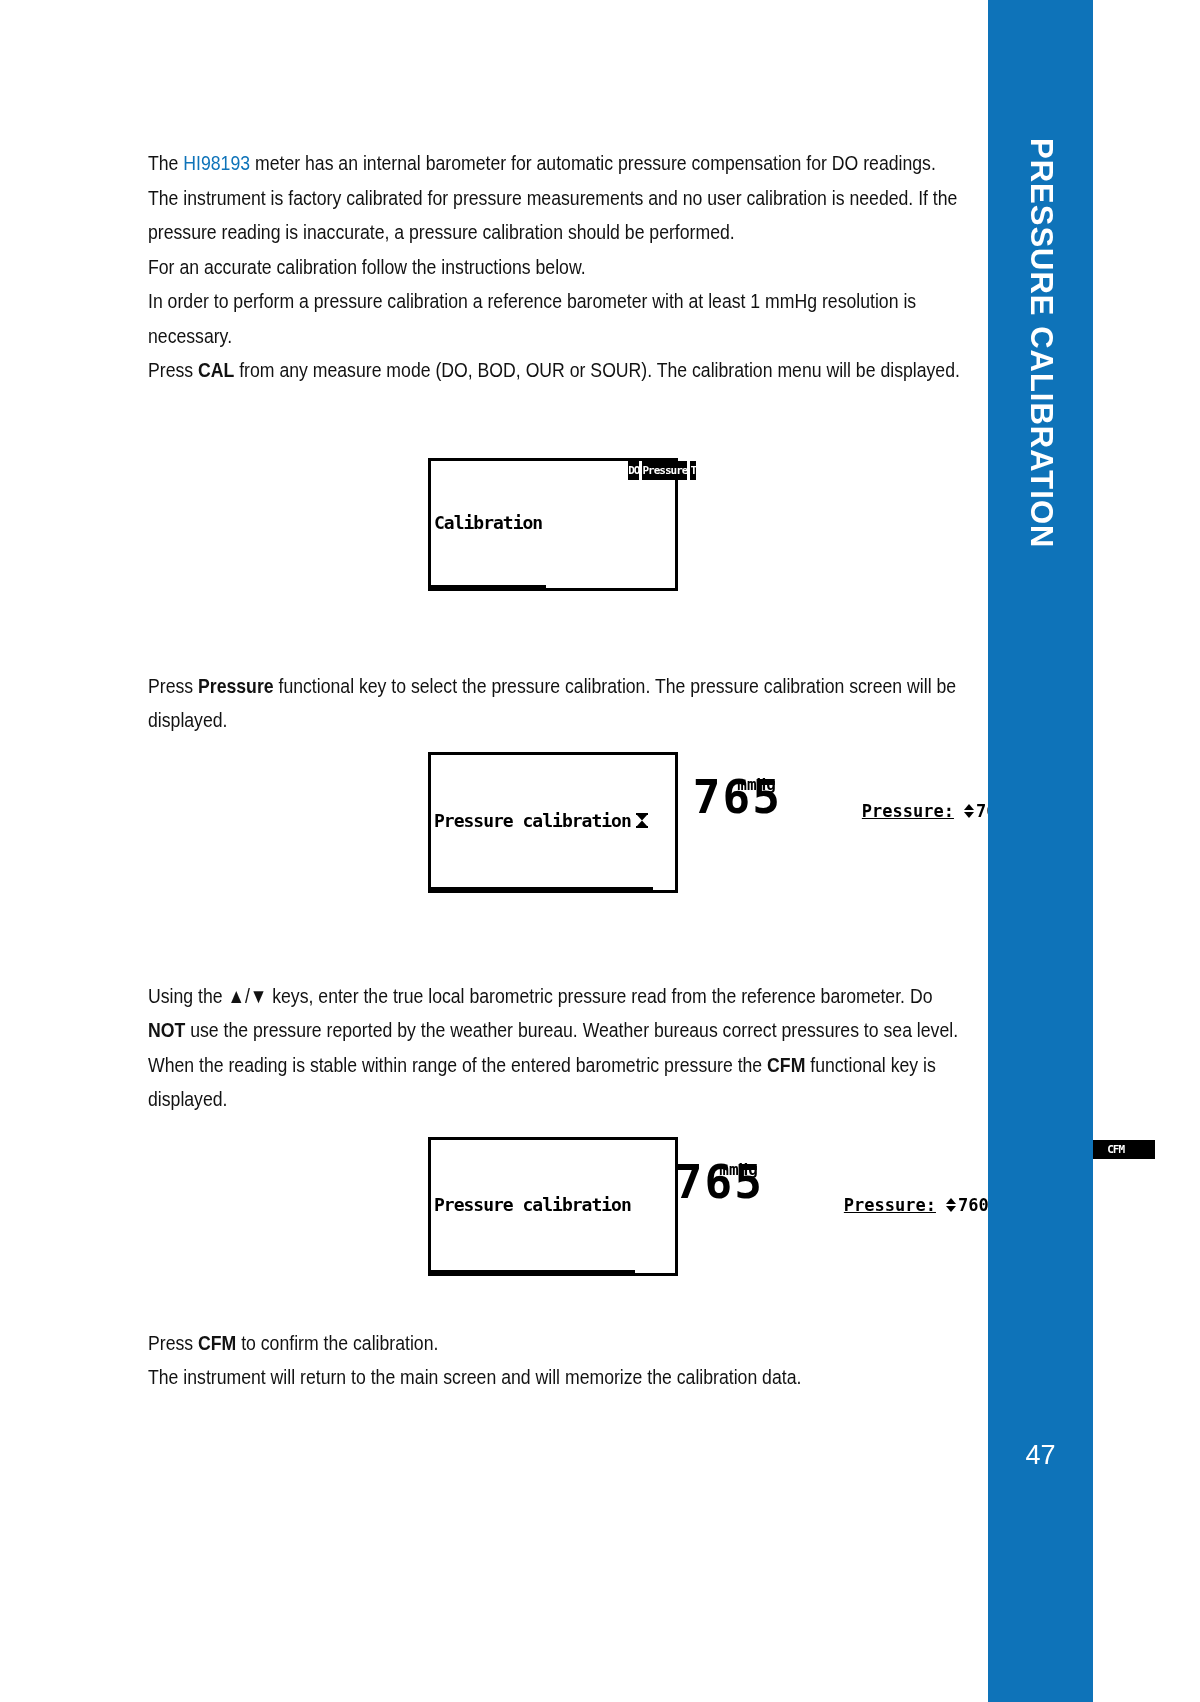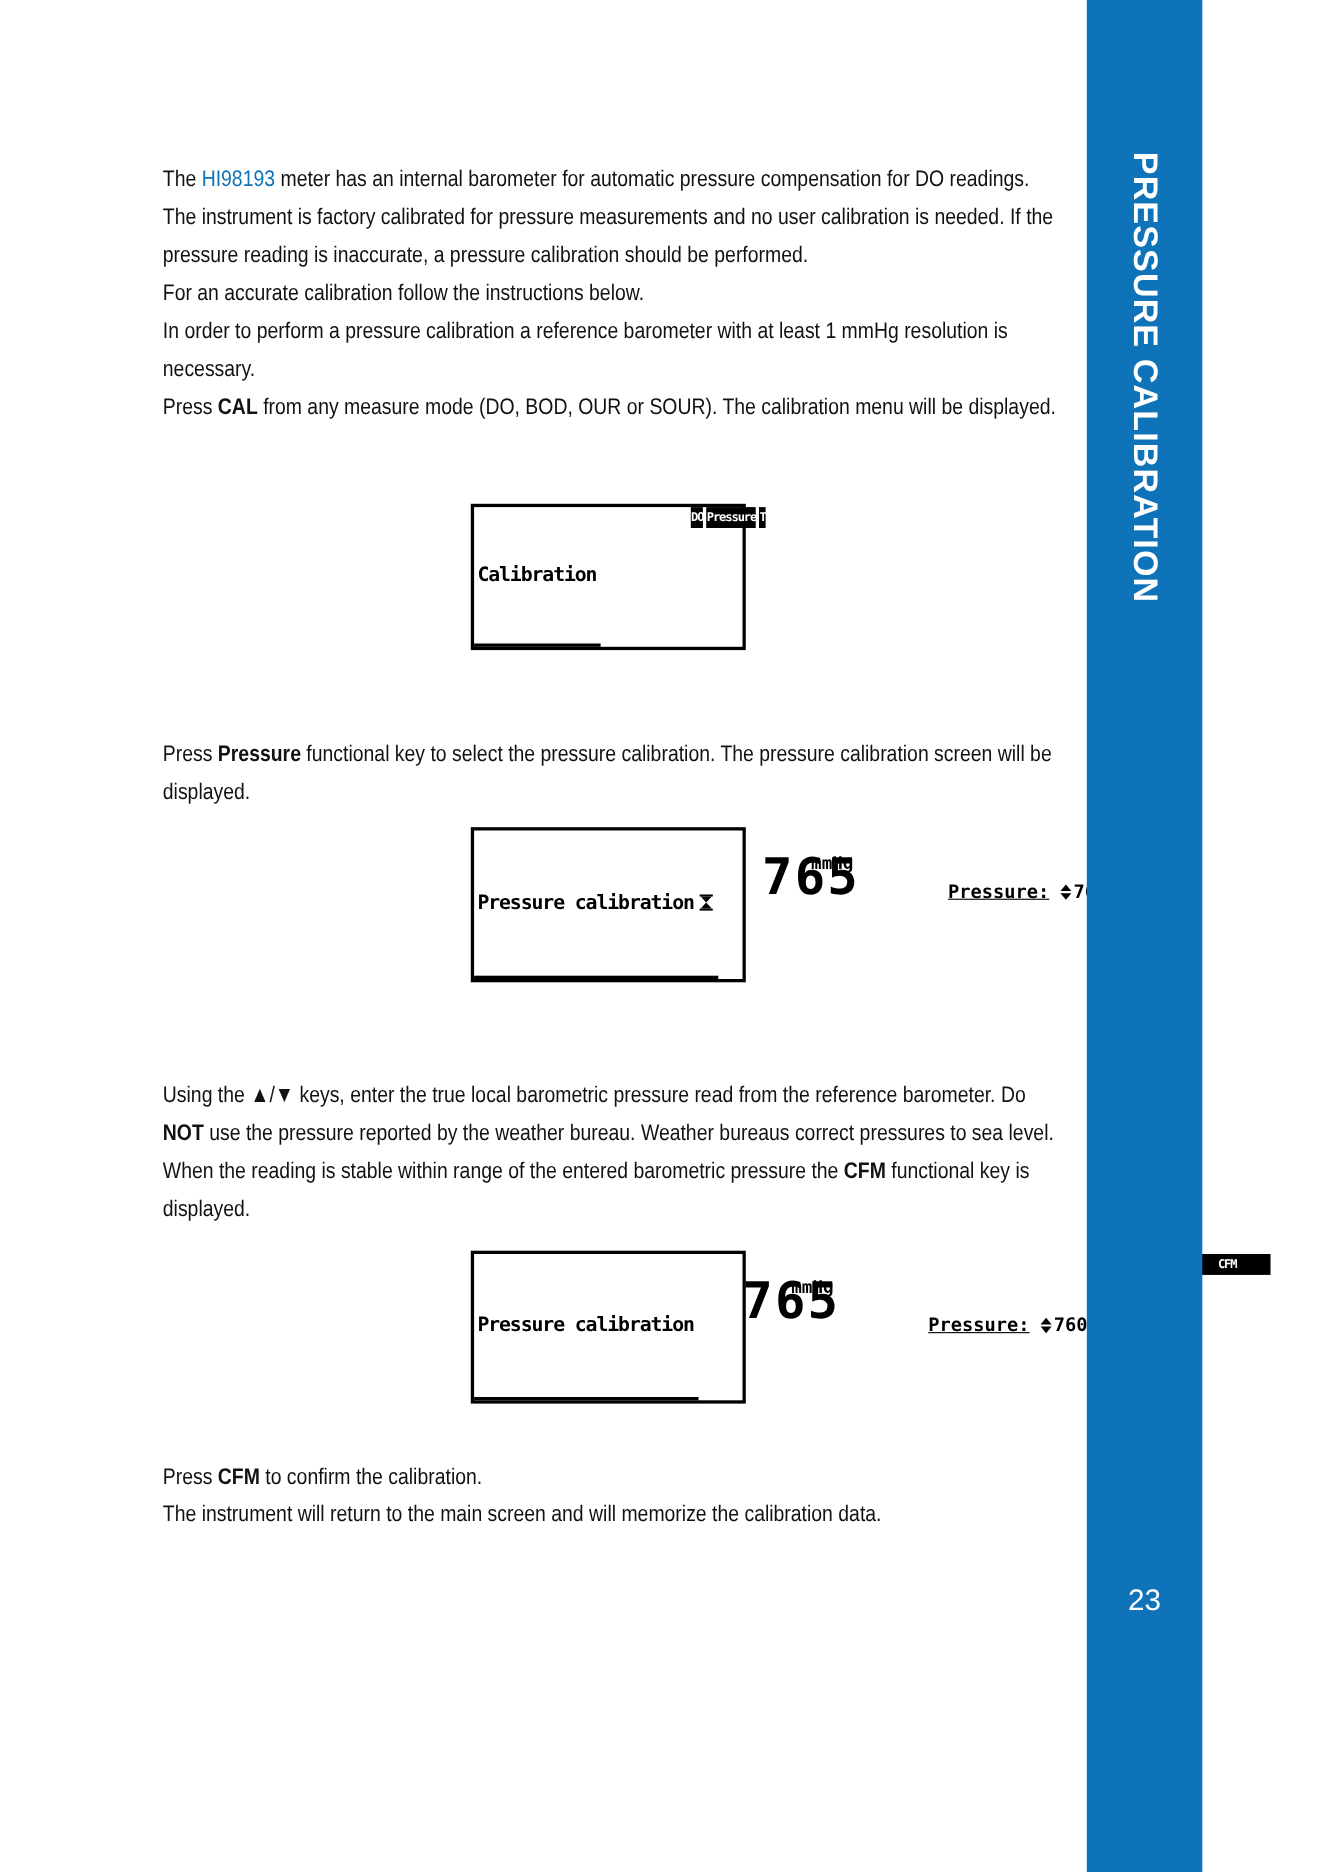--- a/index.html
+++ b/index.html
@@ -258,16 +258,16 @@
 
     <div class="condense block-final">
       <p class="para"><span>Press </span><span class="bold">CFM</span><span> to confirm the calibration.</span></p>
       <p class="para">The instrument will return to the main screen and will memorize the calibration data.</p>
     </div>
 
   </div>
 
   <div class="band">
     <div class="band-title">PRESSURE CALIBRATION</div>
-    <div class="page-num">23</div>
+    <div class="page-num">47</div>
   </div>
 
 </div>
 
 </body></html>

